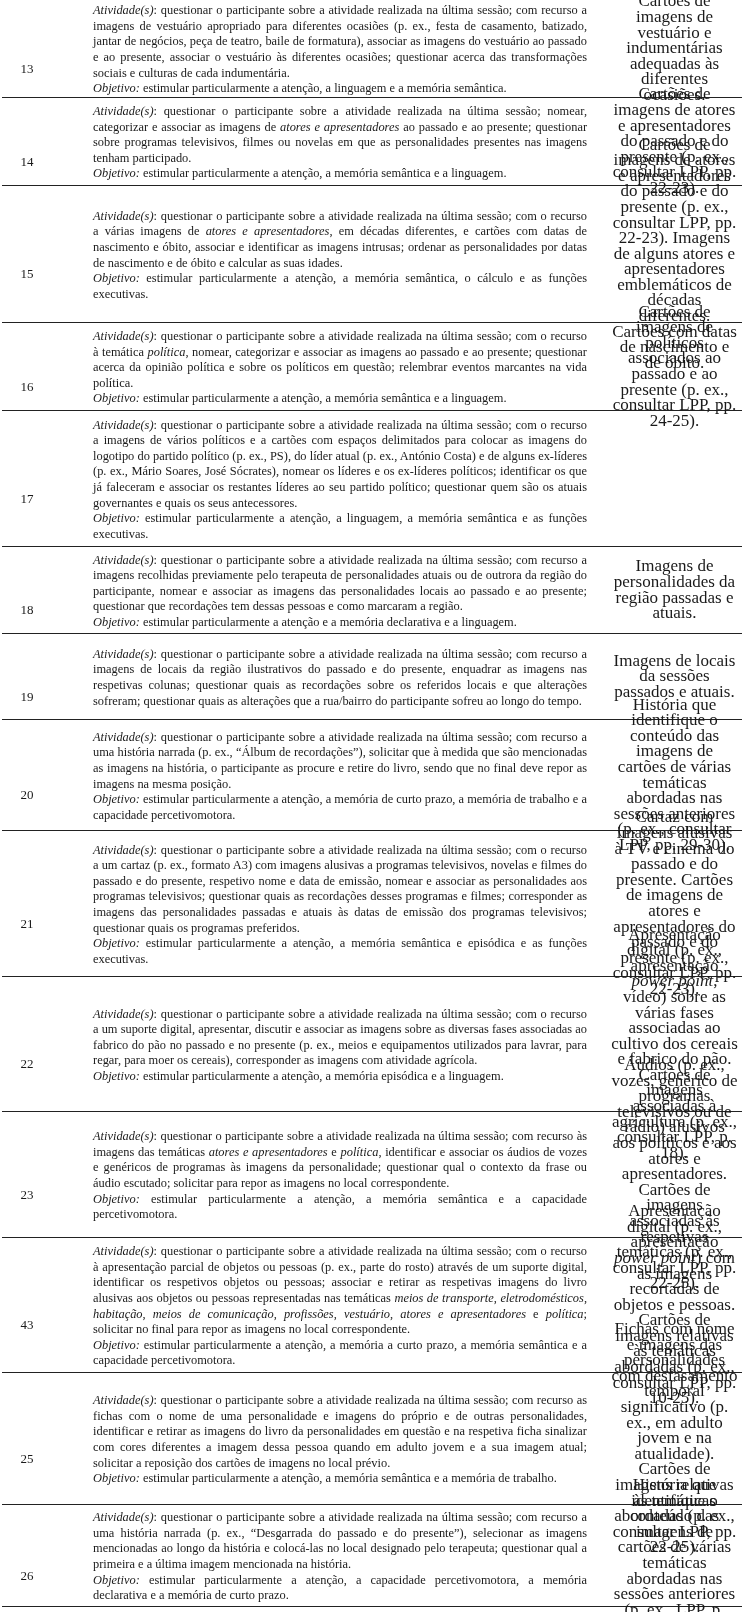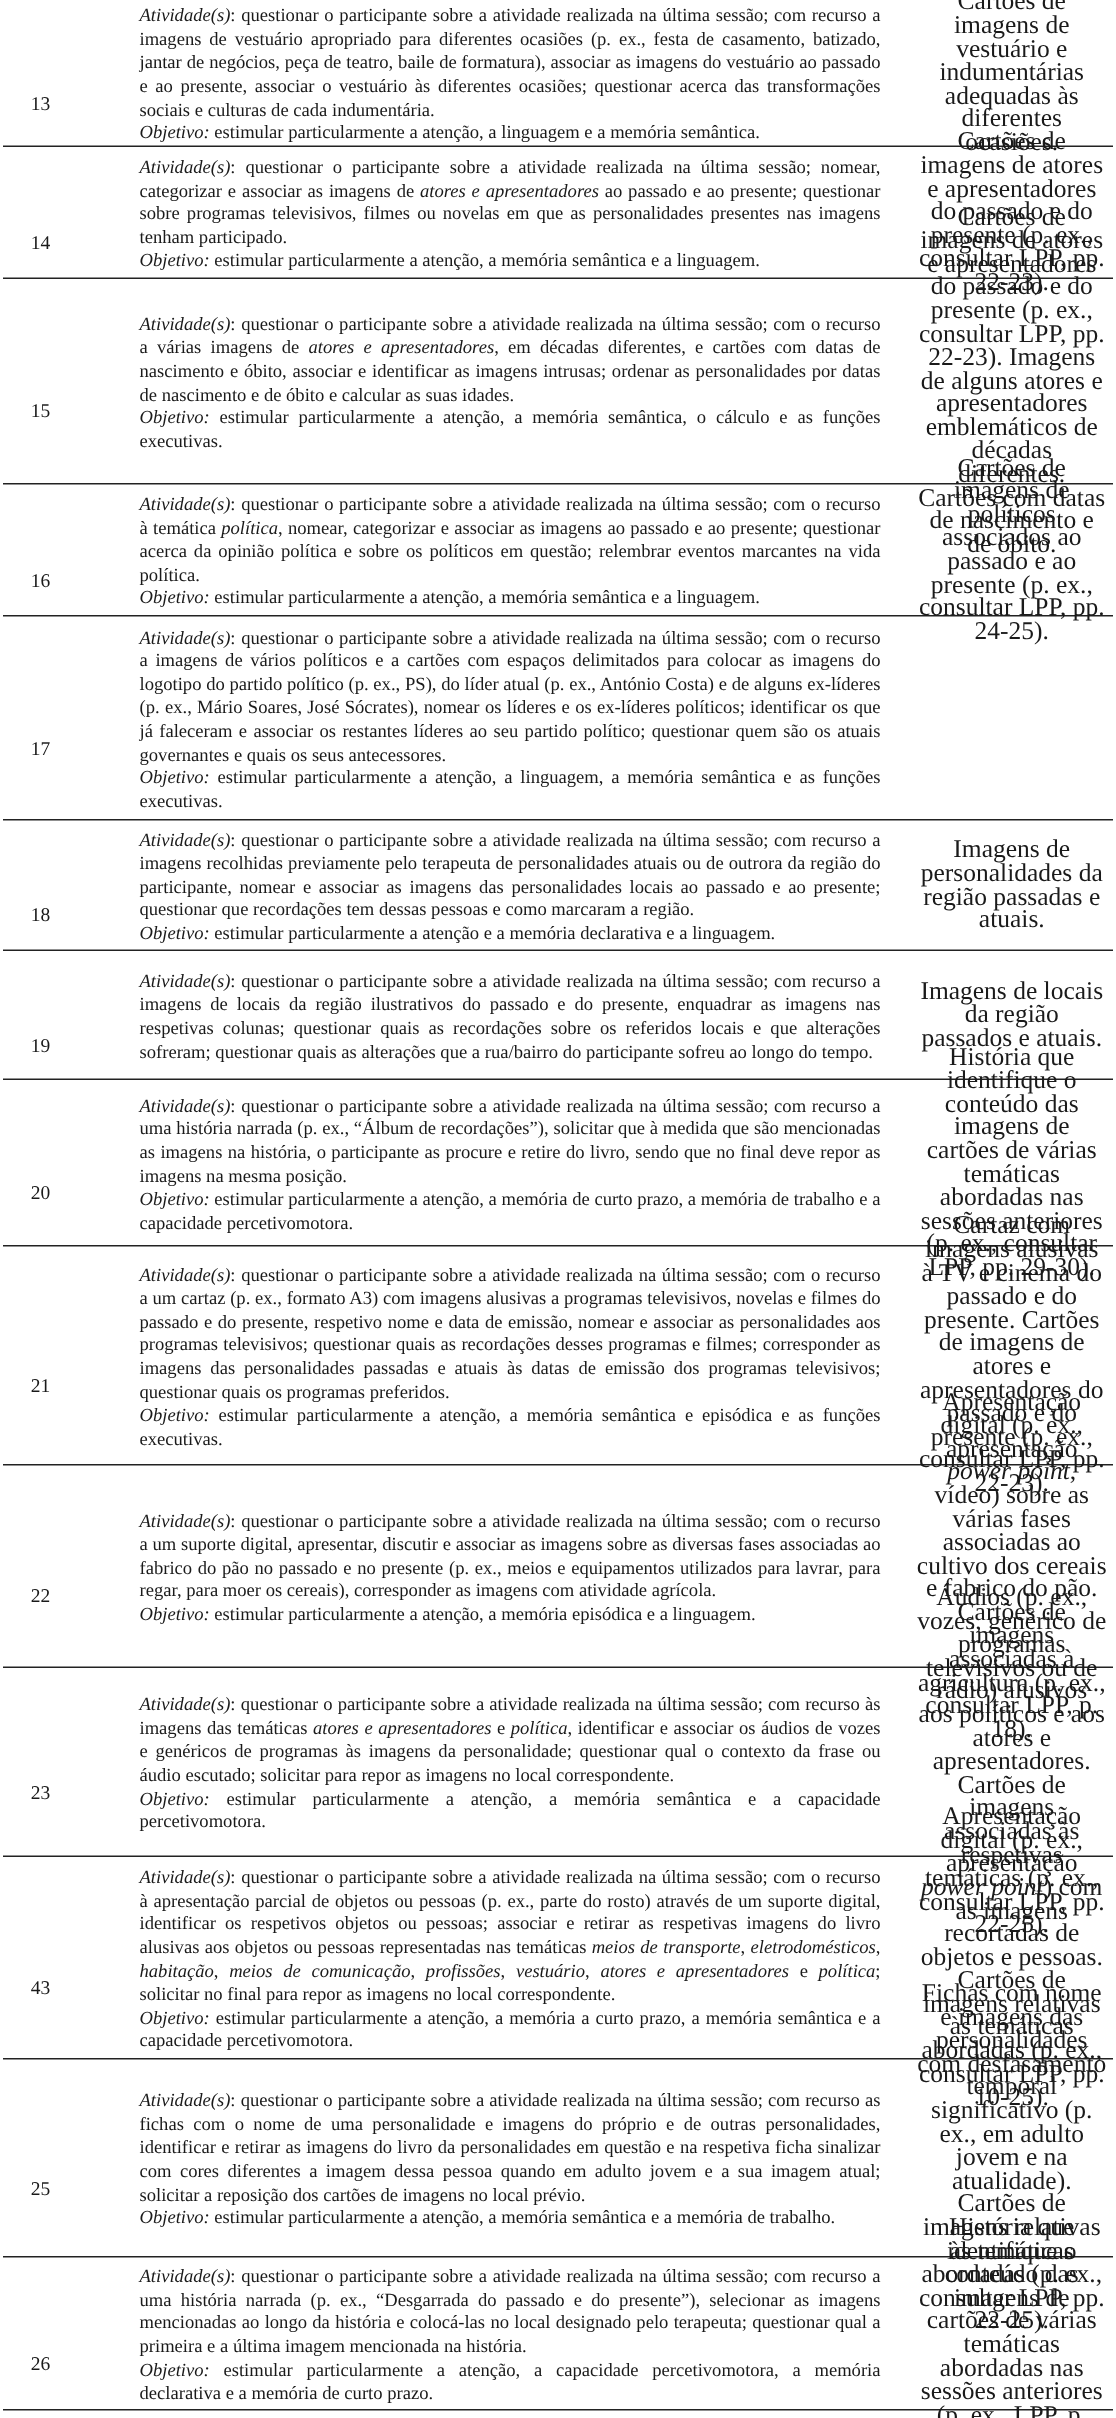--- a/index.html
+++ b/index.html
@@ -112,21 +112,21 @@
       <div class="material">
         <span class="line">Imagens de personalidades da região passadas e atuais.</span>
       </div>
     </div>
     <div class="row" style="height: 86px;">
       <div class="num">19</div>
       <div class="activity">
         <span class="line"><span class="label">Atividade(s)</span><span>: questionar o participante sobre a atividade realizada na última sessão; com recurso a imagens de locais da região ilustrativos do passado e do presente, enquadrar as imagens nas respetivas colunas; questionar quais as recordações sobre os referidos locais e que alterações sofreram; questionar quais as alterações que a rua/bairro do participante sofreu ao longo do tempo.</span></span>
       </div>
       <div class="material">
-        <span class="line">Imagens de locais da região passados e atuais.</span>
+        <span class="line">Imagens de locais da sessões passados e atuais.</span>
       </div>
     </div>
     <div class="row" style="height: 111px;">
       <div class="num">20</div>
       <div class="activity">
         <span class="line"><span class="label">Atividade(s)</span><span>: questionar o participante sobre a atividade realizada na última sessão; com recurso a uma história narrada (p. ex., “Álbum de recordações”), solicitar que à medida que são mencionadas as imagens na história, o participante as procure e retire do livro, sendo que no final deve repor as imagens na mesma posição.</span></span>
         <span class="line"><span class="label">Objetivo:</span><span> estimular particularmente a atenção, a memória de curto prazo, a memória de trabalho e a capacidade percetivomotora.</span></span>
       </div>
       <div class="material">
         <span class="line">História que identifique o conteúdo das imagens de cartões de várias temáticas abordadas nas sessões anteriores (p. ex., consultar LPP, pp. 29-30).</span>

